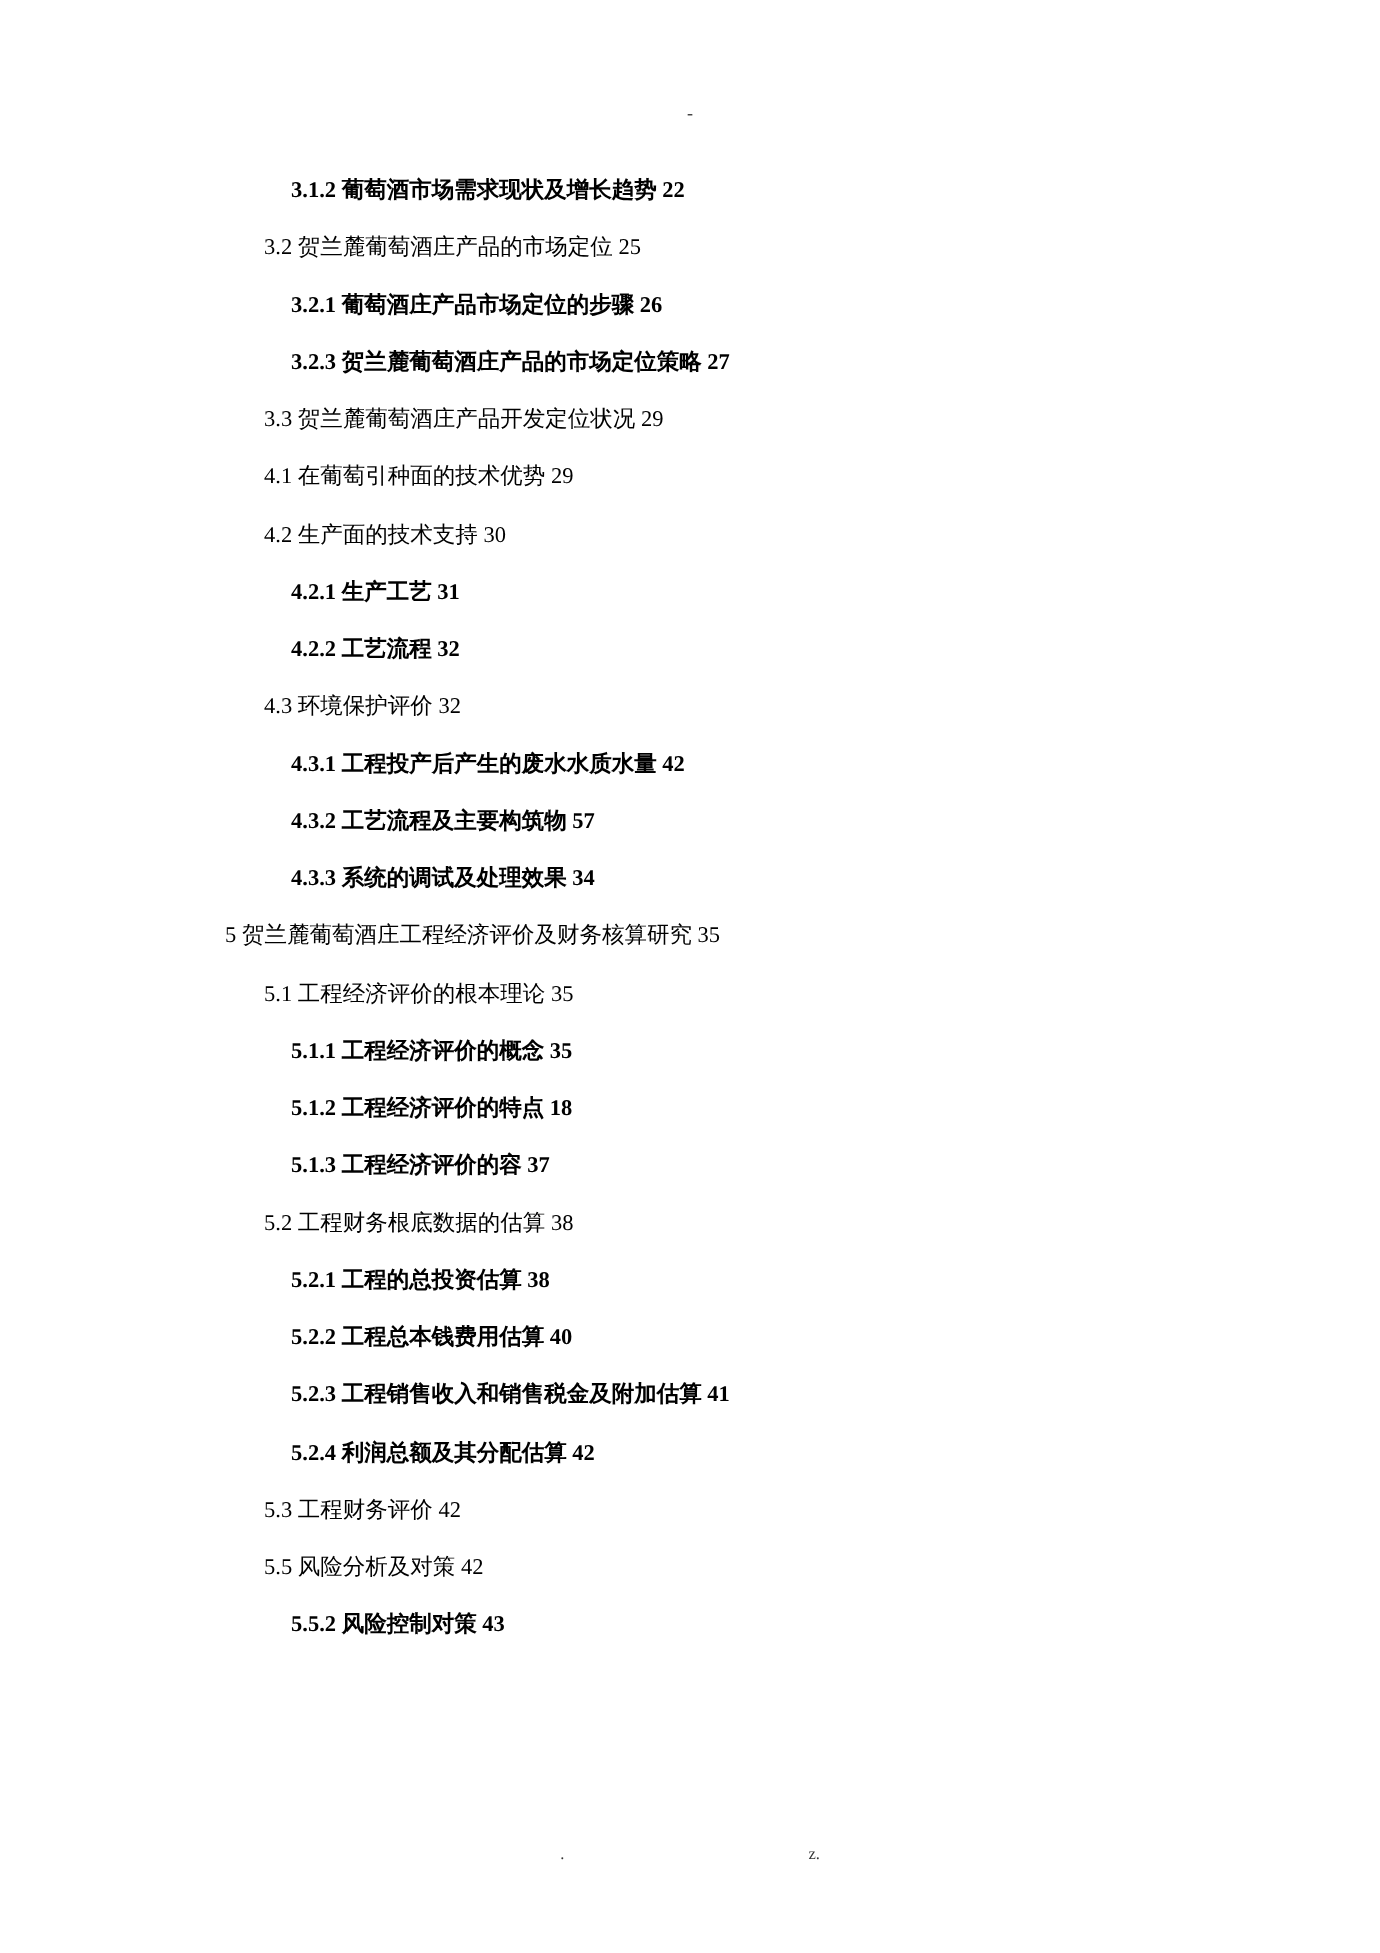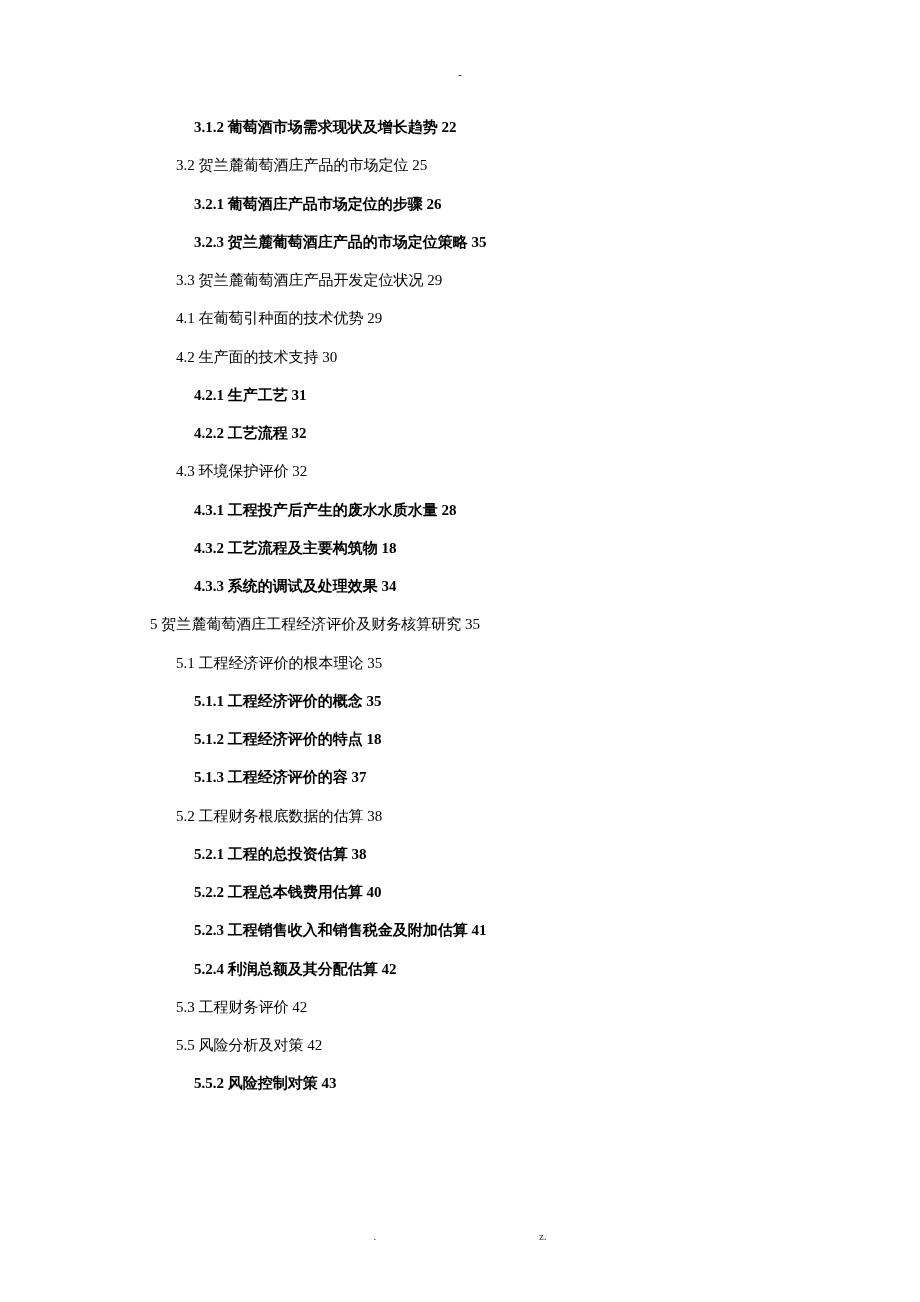--- a/index.html
+++ b/index.html
@@ -50,29 +50,29 @@
   </style>
 </head>
 <body>
 
 <div class="header-mark">-</div>
 
 <div class="content">
     <div class="toc-line lvl-3">3.1.2 葡萄酒市场需求现状及增长趋势 22</div>
     <div class="toc-line lvl-2">3.2 贺兰麓葡萄酒庄产品的市场定位 25</div>
     <div class="toc-line lvl-3">3.2.1 葡萄酒庄产品市场定位的步骤 26</div>
-    <div class="toc-line lvl-3">3.2.3 贺兰麓葡萄酒庄产品的市场定位策略 35</div>
+    <div class="toc-line lvl-3">3.2.3 贺兰麓葡萄酒庄产品的市场定位策略 27</div>
     <div class="toc-line lvl-2">3.3 贺兰麓葡萄酒庄产品开发定位状况 29</div>
     <div class="toc-line lvl-2">4.1 在葡萄引种面的技术优势 29</div>
     <div class="toc-line lvl-2">4.2 生产面的技术支持 30</div>
     <div class="toc-line lvl-3">4.2.1 生产工艺 31</div>
     <div class="toc-line lvl-3">4.2.2 工艺流程 32</div>
     <div class="toc-line lvl-2">4.3 环境保护评价 32</div>
-    <div class="toc-line lvl-3">4.3.1 工程投产后产生的废水水质水量 28</div>
-    <div class="toc-line lvl-3">4.3.2 工艺流程及主要构筑物 18</div>
+    <div class="toc-line lvl-3">4.3.1 工程投产后产生的废水水质水量 42</div>
+    <div class="toc-line lvl-3">4.3.2 工艺流程及主要构筑物 57</div>
     <div class="toc-line lvl-3">4.3.3 系统的调试及处理效果 34</div>
     <div class="toc-line lvl-1">5 贺兰麓葡萄酒庄工程经济评价及财务核算研究 35</div>
     <div class="toc-line lvl-2">5.1 工程经济评价的根本理论 35</div>
     <div class="toc-line lvl-3">5.1.1 工程经济评价的概念 35</div>
     <div class="toc-line lvl-3">5.1.2 工程经济评价的特点 18</div>
     <div class="toc-line lvl-3">5.1.3 工程经济评价的容 37</div>
     <div class="toc-line lvl-2">5.2 工程财务根底数据的估算 38</div>
     <div class="toc-line lvl-3">5.2.1 工程的总投资估算 38</div>
     <div class="toc-line lvl-3">5.2.2 工程总本钱费用估算 40</div>
     <div class="toc-line lvl-3">5.2.3 工程销售收入和销售税金及附加估算 41</div>

